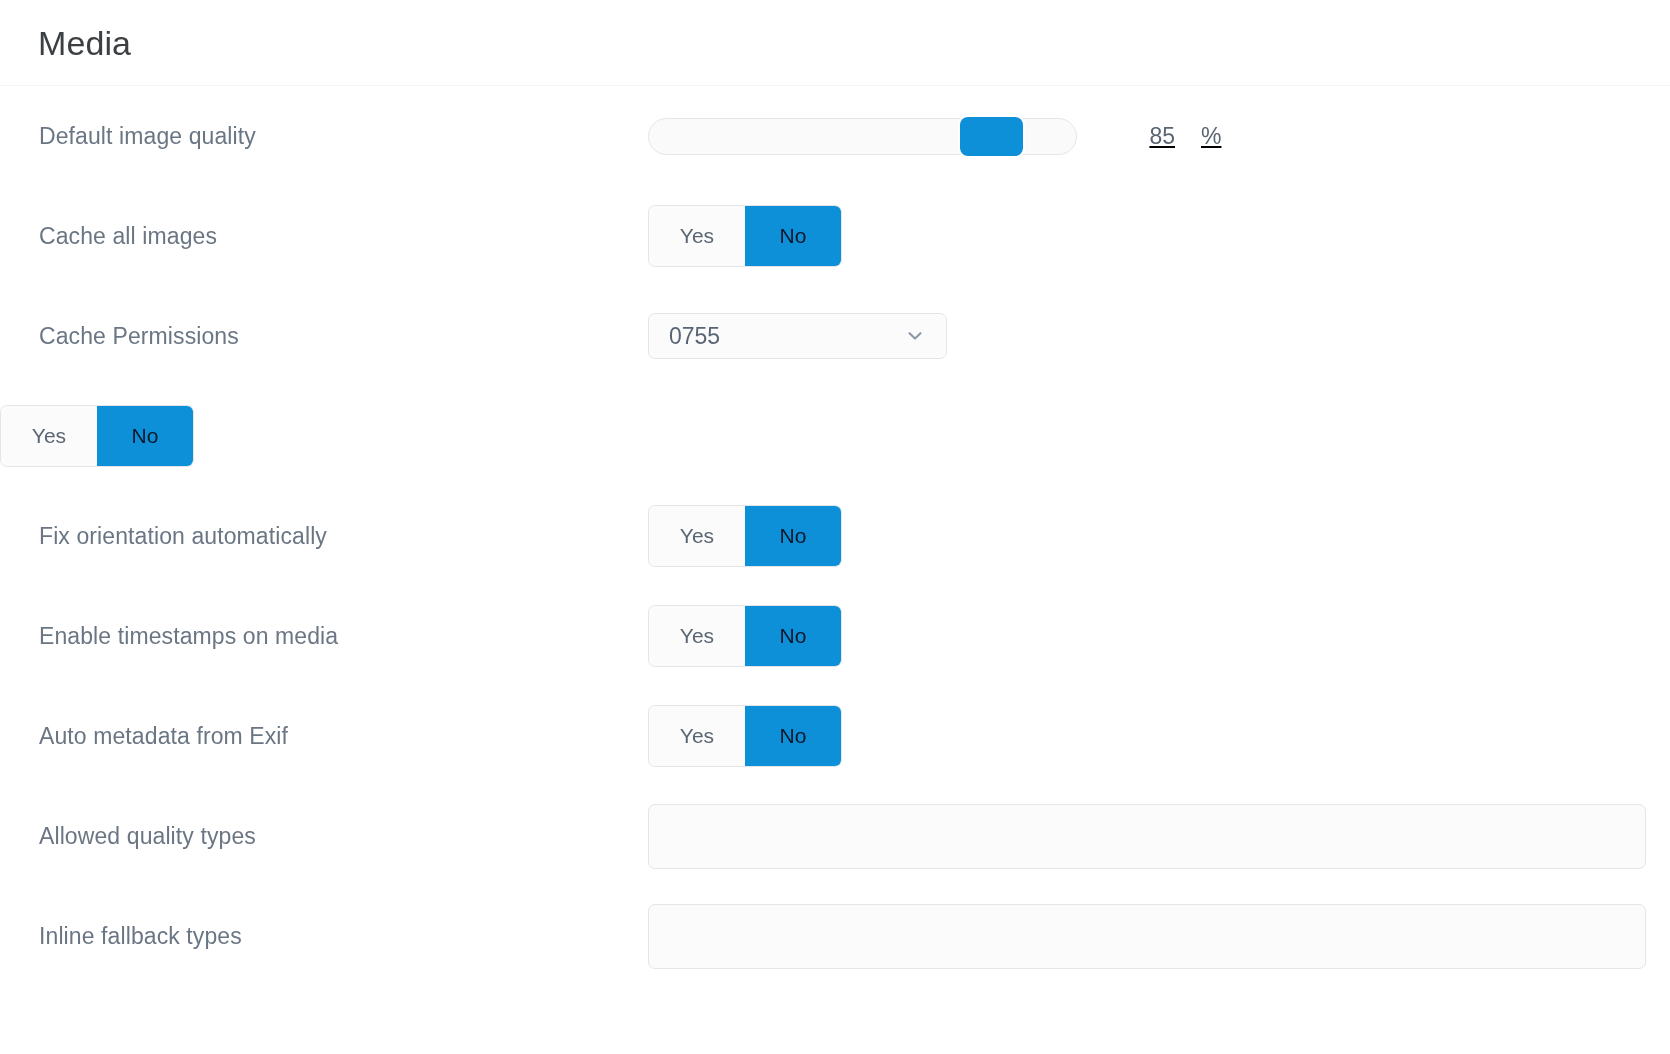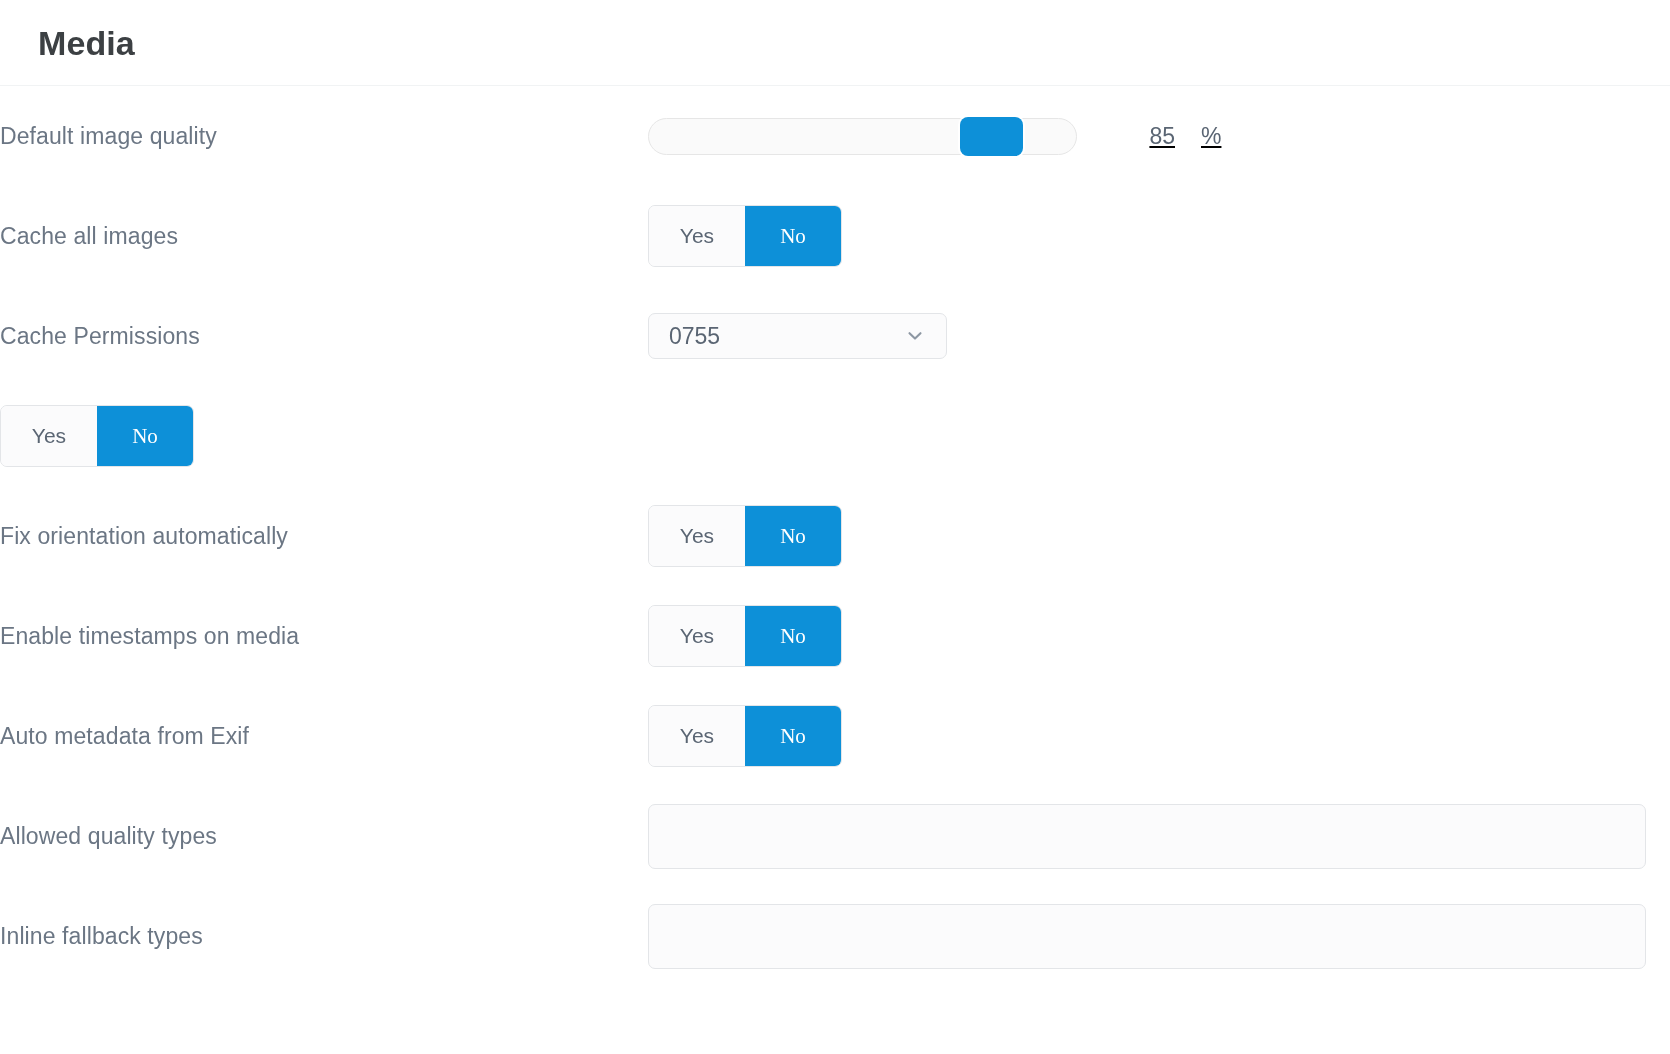--- a/index.html
+++ b/index.html
@@ -19,38 +19,39 @@
   
   .page-header {
     height: 86px;
     border-bottom: 1px solid #f1f3f4;
     display: flex;
     align-items: center;
     padding-left: 38px;
   }
   .page-title {
     font-size: 34px;
-    font-weight: 700;
+    font-weight: 400;
     color: #3c4043;
     letter-spacing: 0.1px;
     line-height: 1;
   }
 
   
   .form {
     padding-top: 0;
   }
   .form-row {
     display: flex;
     align-items: flex-start;
     min-height: 100px;
   }
   .row-label {
     width: 648px;
     flex: 0 0 648px;
+    padding-left: 39px;
     font-size: 23px;
     color: #6b7684;
     font-weight: 400;
     letter-spacing: 0.1px;
     white-space: nowrap;
   }
   .row-control {
     flex: 1 1 auto;
     display: flex;
     align-items: center;
@@ -110,22 +111,21 @@
     align-items: center;
     justify-content: center;
     width: 96px;
     font-size: 21px;
     color: #5a6573;
     background: #fbfbfc;
     user-select: none;
   }
   .toggle-opt.selected {
     background: #0d90d8;
-    color: #ffffff;
-    font-family: Liberation Serif, serif;
+    color: #0f172a;
   }
 
   
   .row-select { height: 100px; align-items: center; }
   .select-box {
     position: relative;
     width: 299px;
     height: 46px;
     background: #fbfbfc;
     border: 1px solid #e3e5e8;

